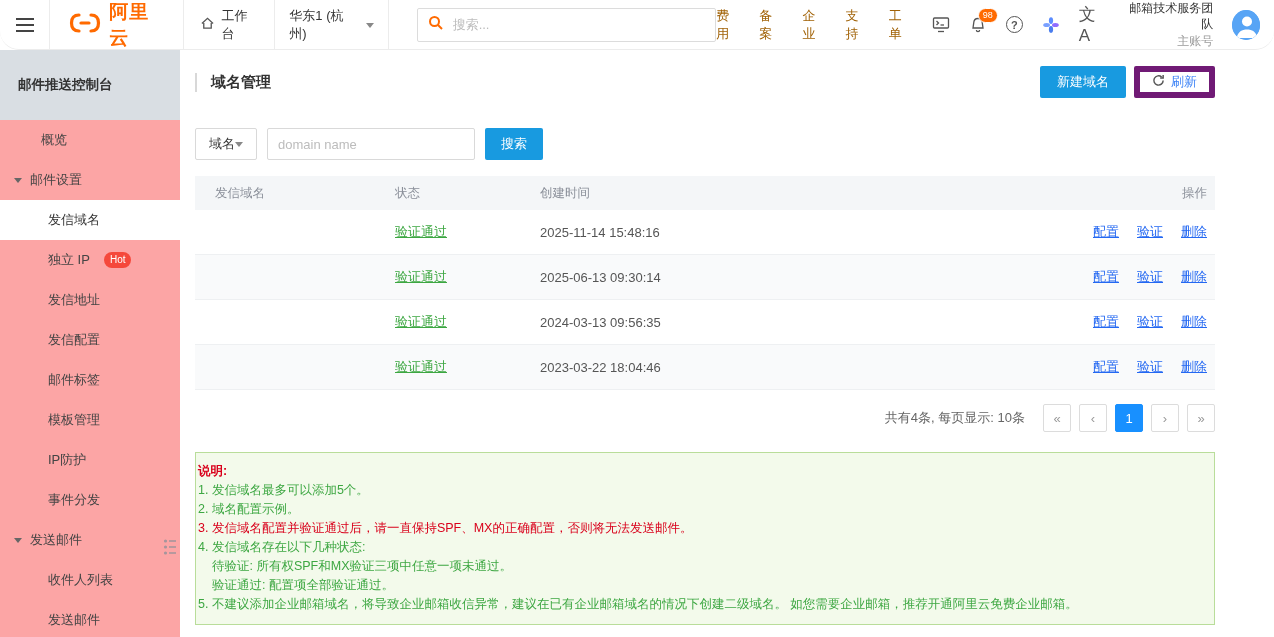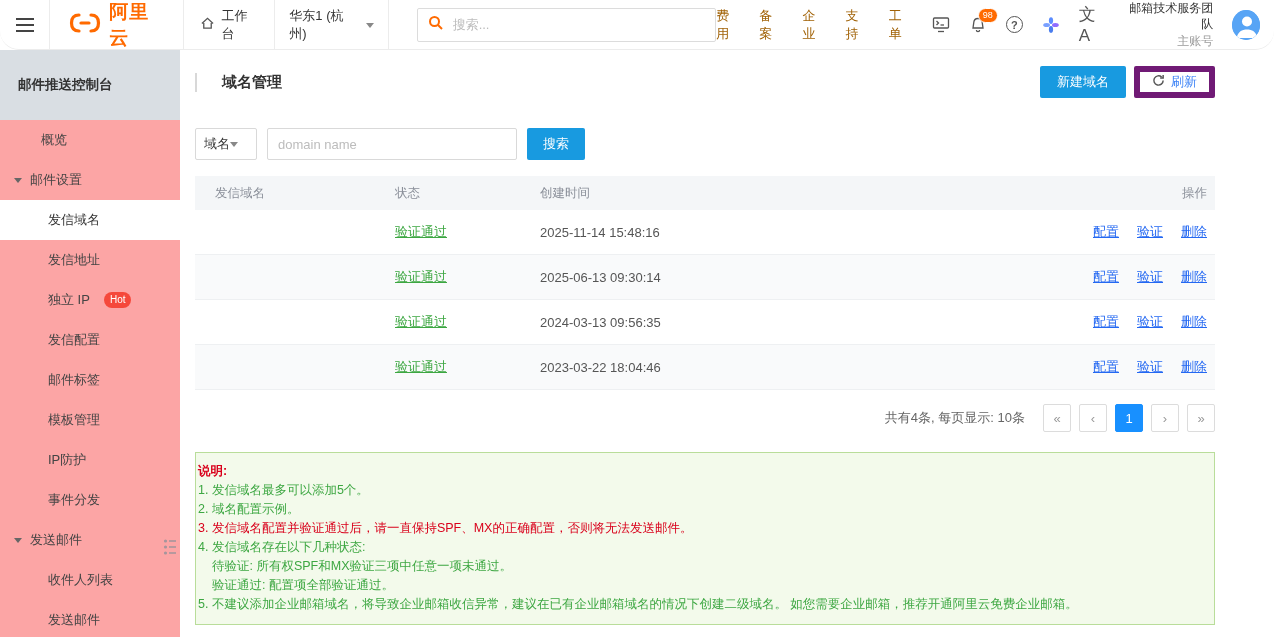--- a/index.html
+++ b/index.html
@@ -43,31 +43,31 @@
   .sb-sub { padding-left:48px; }
   .sb-sub.selected { background:#fff; color:#333; }
   .tri { width:0; height:0; border:4px solid transparent; border-top:5px solid #666; margin-top:5px; }
   .hot { margin-left:14px; background:#f5483b; color:#fff; font-size:10px; line-height:1;
     padding:3px 6px; border-radius:9px; }
   .collapse-handle { position:absolute; right:3px; top:486px; cursor:pointer; opacity:.75; }
 
   
   .main { position:absolute; top:50px; left:180px; right:0; bottom:0; background:#fff; overflow:hidden; }
   .page-head { height:64px; display:flex; align-items:center; padding:0 59px 0 15px; }
-  .page-title { font-size:15px; font-weight:bold; color:#333; border-left:2px solid #d8d8d8; padding-left:25px; }
+  .page-title { font-size:15px; font-weight:bold; color:#333; border-left:2px solid #d8d8d8; padding-left:14px; }
   .head-actions { margin-left:auto; display:flex; gap:8px; }
   .btn { height:32px; border-radius:2px; font-size:13px; display:inline-flex; align-items:center;
     justify-content:center; cursor:pointer; font-family:inherit; }
   .btn-primary { background:#189AE0; color:#fff; border:none; padding:0 17px; }
   .btn-default { background:#fff; border:6px solid #701a75; color:#3b82f6; padding:0 12px; gap:6px; }
 
   .filter-row { display:flex; gap:10px; align-items:center; padding:14px 0 16px 15px; }
   .selectbox { width:62px; height:32px; border:1px solid #d9d9d9; border-radius:2px; background:#fff;
-    display:flex; align-items:center; justify-content:flex-start; padding:0 8px; cursor:pointer; }
-  .text-input { width:250px; height:32px; border:1px solid #d9d9d9; border-radius:2px; padding:0 10px;
+    display:flex; align-items:center; justify-content:center; padding:0 8px; cursor:pointer; }
+  .text-input { width:208px; height:32px; border:1px solid #d9d9d9; border-radius:2px; padding:0 10px;
     font-size:13px; font-family:inherit; outline:none; }
   .text-input::placeholder { color:#bcbcbc; }
   .btn-search { background:#189AE0; color:#fff; border:none; width:58px; }
 
   .table { margin-left:15px; width:1020px; }
   .t-head, .t-row { display:grid; grid-template-columns:180px 145px 1fr 215px; align-items:center; padding-left:20px; }
   .t-head { height:34px; background:#f4f6f8; color:#8a8f99; font-size:12.5px; }
   .t-row { height:45px; border-bottom:1px solid #eef0f2; }
   .t-row.striped { background:#f9fafb; }
   .col-actions { display:flex; gap:18px; justify-content:flex-end; padding-right:8px; }
@@ -188,25 +188,25 @@
     <span>概览</span>
   </div>
   <div class="sb-item sb-group">
     <span class="tri"></span>
     <span>邮件设置</span>
   </div>
   <div class="sb-item sb-sub selected">
     <span>发信域名</span>
   </div>
   <div class="sb-item sb-sub">
-    <span>发信地址</span>
-  </div>
-  <div class="sb-item sb-sub">
     <span>独立 IP</span>
     <span class="hot">Hot</span>
+  </div>
+  <div class="sb-item sb-sub">
+    <span>发信地址</span>
   </div>
   <div class="sb-item sb-sub">
     <span>发信配置</span>
   </div>
   <div class="sb-item sb-sub">
     <span>邮件标签</span>
   </div>
   <div class="sb-item sb-sub">
     <span>模板管理</span>
   </div>

